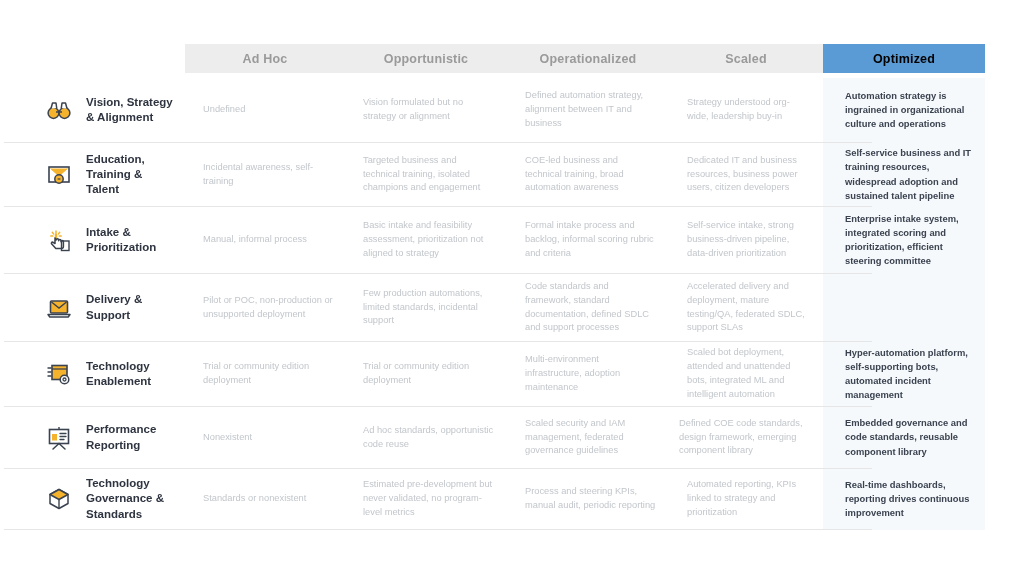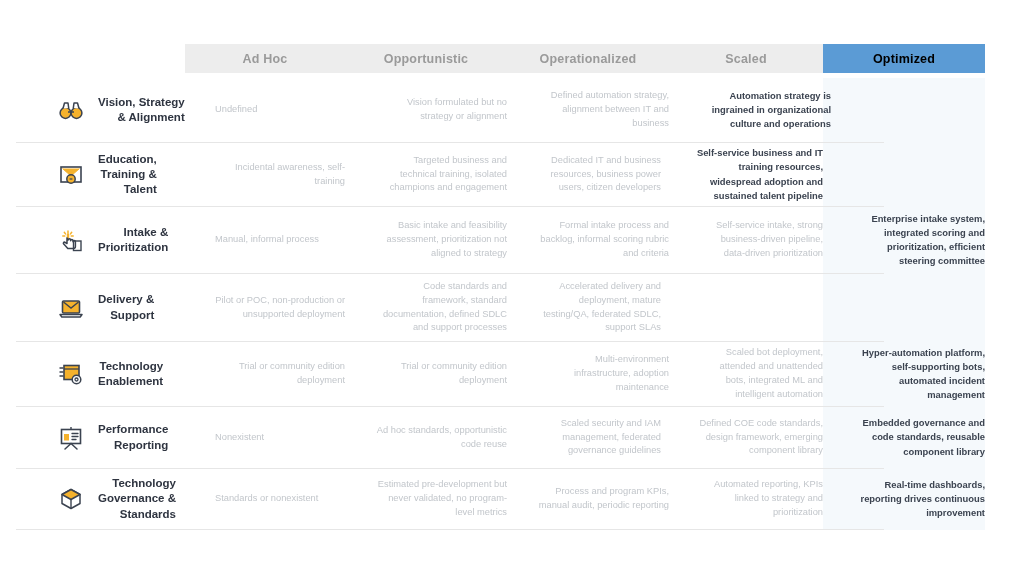--- a/index.html
+++ b/index.html
@@ -57,24 +57,23 @@
     left: 823px;
     top: 78px;
     width: 162px;
     height: 452px;
     background: #f5f9fc;
   }
 
   
   .rows {
     position: absolute;
-    left: 16px;
+    left: 4px;
     top: 78px;
     width: 868px;
-    text-align: right;
   }
   .row {
     position: relative;
     display: flex;
     align-items: stretch;
     border-bottom: 1px solid #e6e6e6;
     box-sizing: border-box;
   }
   .row:last-child { border-bottom: 1px solid #e6e6e6; }
 
@@ -166,20 +165,23 @@
       </div>
       <div class="cell level-0">
           <span>Undefined</span>
         </div>
       <div class="cell level-1">
           <span>Vision formulated but no strategy or alignment</span>
         </div>
       <div class="cell level-2">
           <span>Defined automation strategy, alignment between IT and business</span>
         </div>
+      <div class="cell level-3">
+          <span>Strategy understood org-wide, leadership buy-in</span>
+        </div>
       <div class="cell level-4">
           <span>Automation strategy is ingrained in organizational culture and operations</span>
         </div>
     </div>
 
     <div class="row" style="height:64px">
       <div class="cat-cell">
         <span class="cat-icon">
           <svg width="30" height="30" viewBox="0 0 30 30">
             <rect x="5" y="7" width="20" height="15" fill="#fff" stroke="#3b4350" stroke-width="1.6"></rect>
@@ -191,20 +193,23 @@
         <span class="cat-label">Education,
 Training &amp;
 Talent</span>
       </div>
       <div class="cell level-0">
           <span>Incidental awareness, self-training</span>
         </div>
       <div class="cell level-1">
           <span>Targeted business and technical training, isolated champions and engagement</span>
         </div>
+      <div class="cell level-2">
+          <span>COE-led business and technical training, broad automation awareness</span>
+        </div>
       <div class="cell level-3">
           <span>Dedicated IT and business resources, business power users, citizen developers</span>
         </div>
       <div class="cell level-4">
           <span>Self-service business and IT training resources, widespread adoption and sustained talent pipeline</span>
         </div>
     </div>
 
     <div class="row" style="height:67px">
       <div class="cat-cell">
@@ -243,20 +248,23 @@
             <rect x="6.5" y="8" width="17" height="12" rx="1" fill="#f5b22d" stroke="#3b4350" stroke-width="1.6"></rect>
             <path d="M7.5 9 L15 15 L22.5 9" fill="none" stroke="#3b4350" stroke-width="1.4"></path>
             <path d="M4 21.5 h22 l-1.8 2.5 H5.8 z" fill="#fff" stroke="#3b4350" stroke-width="1.5" stroke-linejoin="round"></path>
           </svg>
         </span>
         <span class="cat-label">Delivery &amp;
 Support</span>
       </div>
       <div class="cell level-0">
           <span>Pilot or POC, non-production or unsupported deployment</span>
+        </div>
+      <div class="cell level-1">
+          <span>Few production automations, limited standards, incidental support</span>
         </div>
       <div class="cell level-2">
           <span>Code standards and framework, standard documentation, defined SDLC and support processes</span>
         </div>
       <div class="cell level-3">
           <span>Accelerated delivery and deployment, mature testing/QA, federated SDLC, support SLAs</span>
         </div>
     </div>
 
     <div class="row" style="height:65px">
@@ -334,21 +342,21 @@
 Governance &amp;
 Standards</span>
       </div>
       <div class="cell level-0">
           <span>Standards or nonexistent</span>
         </div>
       <div class="cell level-1">
           <span>Estimated pre-development but never validated, no program-level metrics</span>
         </div>
       <div class="cell level-2">
-          <span>Process and program KPIs, manual audit, periodic reporting</span>
+          <span>Process and steering KPIs, manual audit, periodic reporting</span>
         </div>
       <div class="cell level-3">
           <span>Automated reporting, KPIs linked to strategy and prioritization</span>
         </div>
       <div class="cell level-4">
           <span>Real-time dashboards, reporting drives continuous improvement</span>
         </div>
     </div>
 
   </div>

